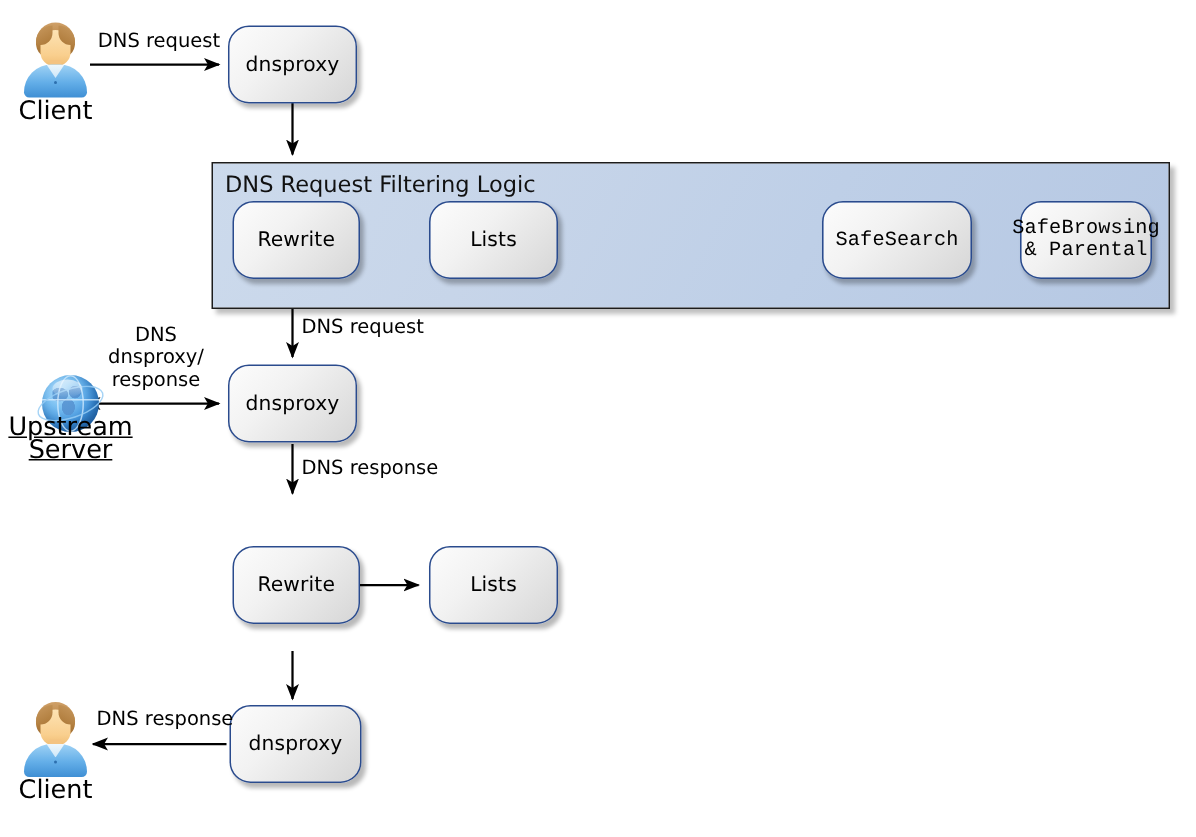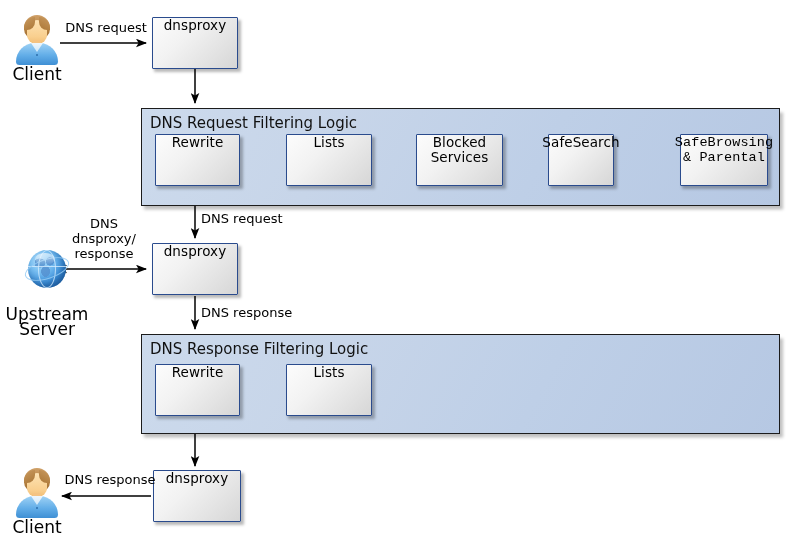--- a/index.html
+++ b/index.html
@@ -27,24 +27,25 @@
     width: 797px;
     height: 558px;
     pointer-events: none;
   }
 
   
   .node {
     position: absolute;
     box-sizing: border-box;
     border: 1.6px solid #2a4b8d;
-    border-radius: 1px;
+    border-radius: 14px;
     background: linear-gradient(135deg, #fcfcfc 0%, #f2f2f2 38%, #e3e3e3 72%, #d6d6d6 100%);
     box-shadow: 2.5px 3px 3px rgba(0,0,0,0.28);
     display: flex;
+    align-items: center;
     justify-content: center;
     text-align: center;
     color: #000000;
     font-size: 13.5px;
     line-height: 15px;
     letter-spacing: 0.1px;
   }
   .node .nlabel {
     display: block;
     white-space: pre-line;
@@ -268,56 +269,49 @@
   <div class="panel" style="left:141px; top:108px; width:639px; height:98px;">
     <div class="panel-title">DNS Request Filtering Logic</div>
   </div>
 
   <div class="node" style="left:155px; top:134px; width:85px; height:52px;">
     <span class="nlabel">Rewrite</span>
   </div>
   <div class="node" style="left:286px; top:134px; width:86px; height:52px;">
     <span class="nlabel">Lists</span>
   </div>
-  <div class="node" style="left:416px; top:134px; width:87px; height:52px;">
-    <span class="nlabel">Blocked
-Services</span>
-  </div>
-  <div class="node" style="left:548px; top:134px; width:66px; height:52px;">
+  <div class="node" style="left:548px; top:134px; width:100px; height:52px;font-family:Liberation Mono, monospace;">
     <span class="nlabel">SafeSearch</span>
   </div>
   <div class="node" style="left:680px; top:134px; width:88px; height:52px;font-family:Liberation Mono, monospace;">
     <span class="nlabel">SafeBrowsing
 &amp; Parental</span>
   </div>
 
   <div class="globe" style="left:24px; top:246px;">
     <div class="ball"></div>
     <div class="land"></div>
     <div class="merid"></div>
     <div class="eq"></div>
     <div class="ring"></div>
     <div class="gloss"></div>
   </div>
-  <div class="caption" style="left:2px; top:307px; width:90px;">Upstream
+  <div class="caption" style="left:2px; top:278px; width:90px;text-decoration:underline;">Upstream
 Server</div>
 
   <div class="elabel" style="left:66px; top:216px; width:76px;">DNS
 dnsproxy/
 response</div>
 
   <div class="node" style="left:152px; top:243px; width:86px; height:52px;">
     <span class="nlabel">dnsproxy</span>
   </div>
 
   <div class="elabel left-align" style="left:201px; top:305px; width:124px;">DNS response</div>
 
-  <div class="panel" style="left:141px; top:334px; width:639px; height:100px;">
-    <div class="panel-title">DNS Response Filtering Logic</div>
-  </div>
 
   <div class="node" style="left:155px; top:364px; width:85px; height:52px;">
     <span class="nlabel">Rewrite</span>
   </div>
   <div class="node" style="left:286px; top:364px; width:86px; height:52px;">
     <span class="nlabel">Lists</span>
   </div>
 
   <div class="node" style="left:153px; top:470px; width:88px; height:52px;">
     <span class="nlabel">dnsproxy</span>

